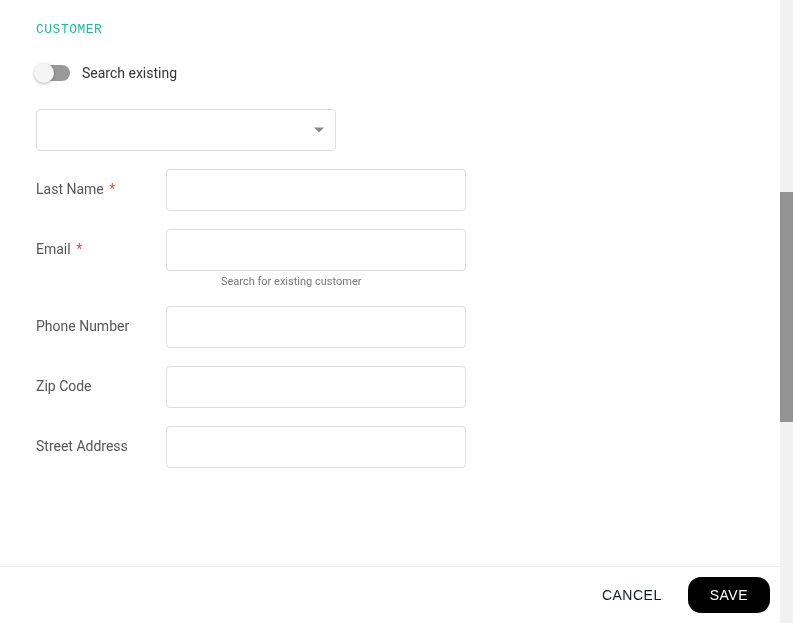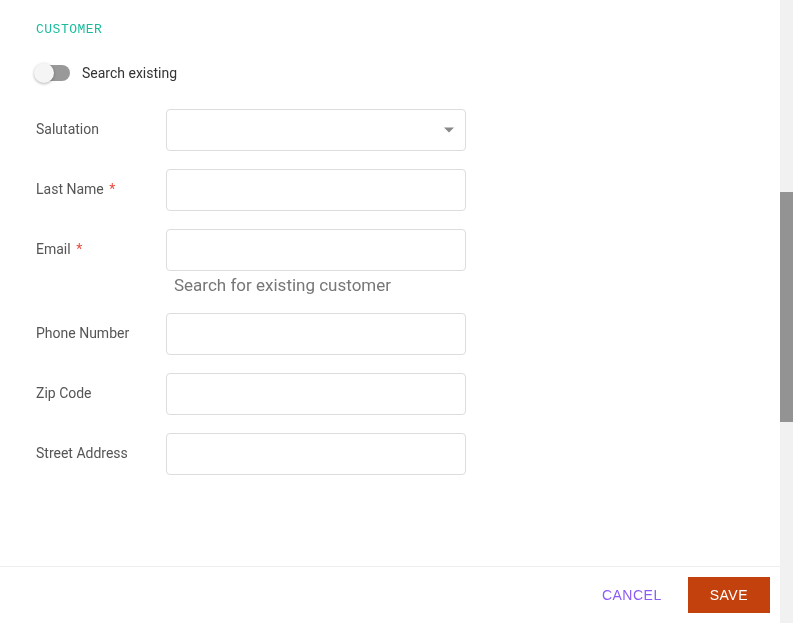--- a/index.html
+++ b/index.html
@@ -96,57 +96,58 @@
       transform: translateY(-50%);
       width: 0;
       height: 0;
       border-left: 5px solid transparent;
       border-right: 5px solid transparent;
       border-top: 5px solid #888;
       pointer-events: none;
     }
     .helper-text {
       color: #777;
-      font-size: 17px;
+      font-size: 11px;
       margin-top: 4px;
       padding-left: 8px;
+      margin-left: 47px;
     }
     .footer-bar {
       position: absolute;
       bottom: 0;
       left: 0;
       width: 780px;
       height: 57px;
       background: #fff;
       border-top: 1px solid #eee;
       display: flex;
       align-items: center;
       justify-content: flex-end;
       padding-right: 10px;
     }
     .btn-cancel {
       background: transparent;
       border: none;
-      color: #8b5cf6;
+      color: #0f172a;
       font-size: 14px;
       font-weight: 500;
       letter-spacing: 0.5px;
       padding: 10px 18px;
       cursor: pointer;
       text-transform: uppercase;
     }
     .btn-save {
-      background: #c2410c;
+      background: #000000;
       border: none;
       color: #fff;
       font-size: 14px;
       font-weight: 500;
       letter-spacing: 0.5px;
       padding: 10px 22px;
-      border-radius: 0;
+      border-radius: 13px;
       cursor: pointer;
       text-transform: uppercase;
       margin-left: 8px;
     }
     .right-scroll-track {
       position: absolute;
       right: 0;
       top: 0;
       width: 13px;
       height: 623px;
@@ -171,23 +172,20 @@
   <div class="toggle-row">
     <div class="toggle-switch">
       <div class="toggle-knob"></div>
     </div>
     <div class="toggle-label">Search existing</div>
   </div>
 
   <div class="form-container">
 
     <div class="form-row">
-      <div class="form-label">
-        <span>Salutation</span>
-      </div>
       <div class="input-wrap">
         <div class="select-input"></div>
         <div class="select-caret"></div>
       </div>
     </div>
 
 
     <div class="form-row">
       <div class="form-label">
         <span>Last Name</span>

